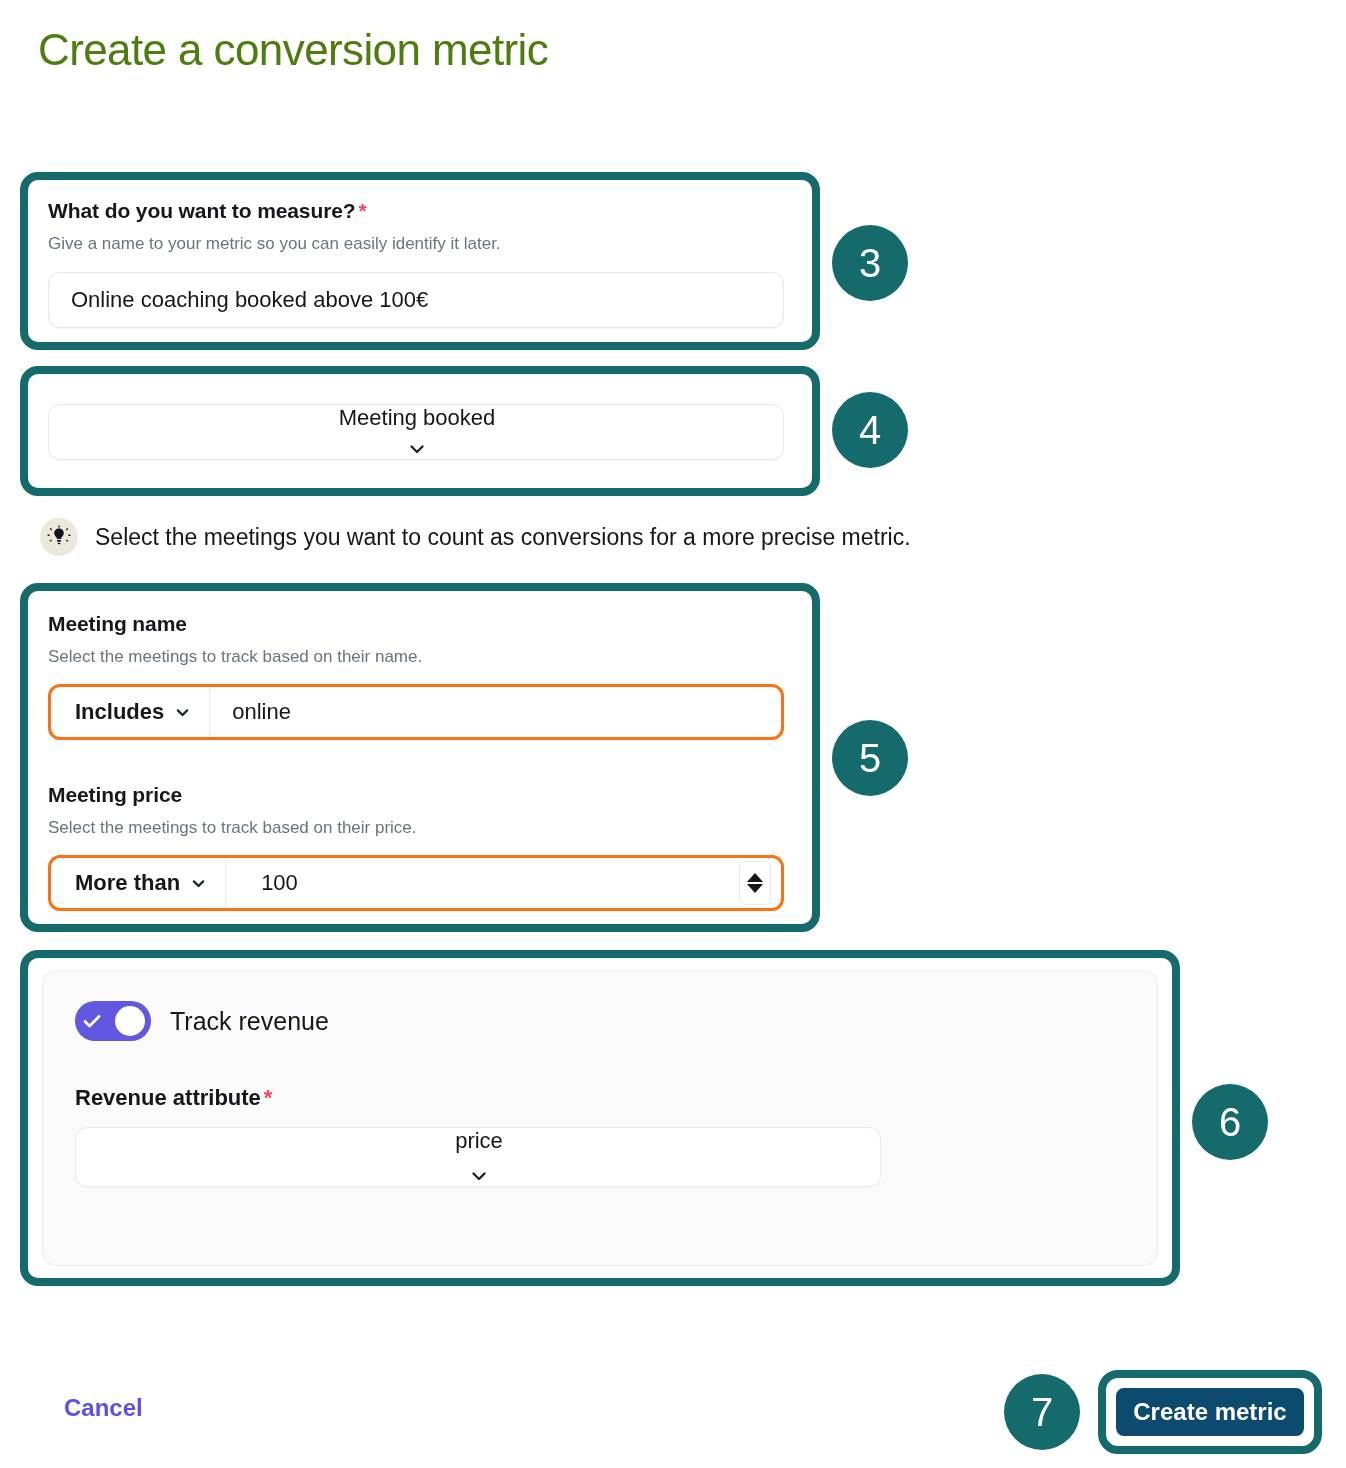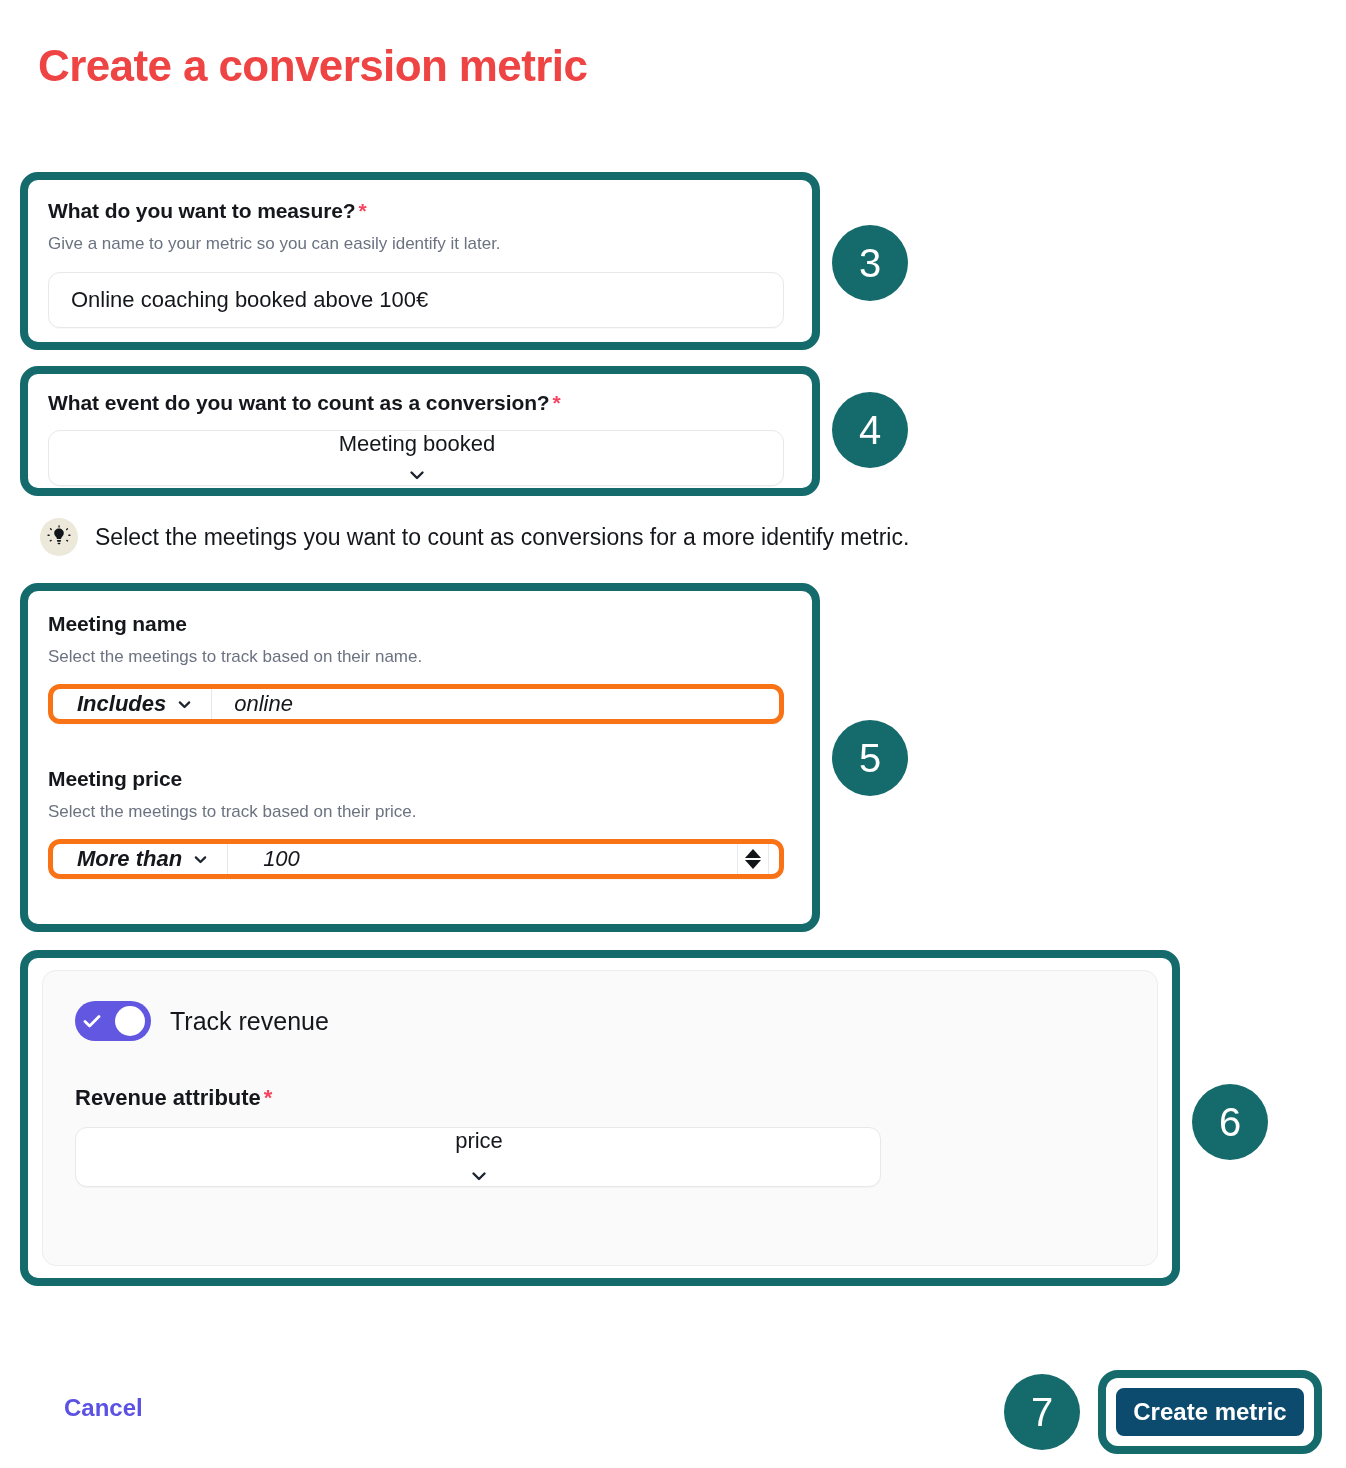--- a/index.html
+++ b/index.html
@@ -14,25 +14,25 @@
     font-family: "Liberation Sans", sans-serif;
     color: #121826;
     -webkit-font-smoothing: antialiased;
     overflow: hidden;
   }
 
   
   .page-title {
     position: absolute;
     left: 38px;
-    top: 40px;
+    top: 24px;
     font-size: 44px;
-    font-weight: 700;
+    font-weight: 400;
     letter-spacing: -0.6px;
-    color: #ef4444;
+    color: #4d7c0f;
     line-height: 1.2;
     white-space: nowrap;
   }
 
   
   .hl {
     position: absolute;
     border: 8px solid #156b6b;
     border-radius: 18px;
     box-sizing: border-box;
@@ -108,29 +108,28 @@
     width: 20px;
     height: 20px;
     flex: none;
     color: #1c2430;
   }
   .chev svg { display: block; }
 
   
   .combo {
     box-sizing: border-box;
-    border: 5px solid #f97316;
+    border: 3px solid #f97316;
     border-radius: 12px;
     background: #ffffff;
-    height: 40px;
+    height: 56px;
     display: flex;
     align-items: stretch;
     box-shadow: 0 1px 1px rgba(16,24,40,0.03);
     overflow: hidden;
-    font-style: italic;
   }
   .combo-op {
     display: flex;
     align-items: center;
     gap: 10px;
     padding: 0 18px 0 24px;
     font-size: 22px;
     font-weight: 700;
     color: #15171c;
     border-right: 1px solid #e7e8ec;
@@ -291,23 +290,20 @@
       <span>What do you want to measure?</span><span class="req">*</span>
     </div>
     <div class="field-help">Give a name to your metric so you can easily identify it later.</div>
     <div class="text-input" style="margin-top:16px; width:736px;" placeholder="Give a name to your metric">Online coaching booked above 100€</div>
   </div>
 </div>
 <div class="badge" style="left:832px; top:225px;">3</div>
 
 <div class="hl" style="left:20px; top:366px; width:800px; height:130px;">
   <div style="position:absolute; left:20px; top:16px; right:20px;">
-    <div class="field-label">
-      <span>What event do you want to count as a conversion?</span><span class="req">*</span>
-    </div>
     <div class="select-input" style="margin-top:14px; width:736px;">
       <span>Meeting booked</span>
       <span class="chev">
         <svg viewBox="0 0 20 20" fill="none">
             <path d="M4.5 7.5 L10 13 L15.5 7.5" stroke="currentColor" stroke-width="2.4" stroke-linecap="round" stroke-linejoin="round"></path>
           </svg>
       </span>
     </div>
   </div>
 </div>
@@ -321,21 +317,21 @@
       <rect x="10.6" y="17.7" width="2.8" height="1.6" rx="0.8" fill="#111418"></rect>
       <rect x="11.4" y="0.3" width="1.3" height="2.4" rx="0.6" fill="#111418"></rect>
       <rect x="3.3" y="3.0" width="1.3" height="2.4" rx="0.6" fill="#111418" transform="rotate(-42 3.9 4.2)"></rect>
       <rect x="19.4" y="3.0" width="1.3" height="2.4" rx="0.6" fill="#111418" transform="rotate(42 20.0 4.2)"></rect>
       <rect x="0.4" y="9.6" width="2.4" height="1.3" rx="0.6" fill="#111418"></rect>
       <rect x="21.2" y="9.6" width="2.4" height="1.3" rx="0.6" fill="#111418"></rect>
       <rect x="2.6" y="15.0" width="2.3" height="1.3" rx="0.6" fill="#111418" transform="rotate(-33 3.7 15.6)"></rect>
       <rect x="19.1" y="15.0" width="2.3" height="1.3" rx="0.6" fill="#111418" transform="rotate(33 20.2 15.6)"></rect>
     </svg>
   </span>
-  <span class="tip-text">Select the meetings you want to count as conversions for a more identify metric.</span>
+  <span class="tip-text">Select the meetings you want to count as conversions for a more precise metric.</span>
 </div>
 
 <div class="hl" style="left:20px; top:583px; width:800px; height:349px;">
   <div style="position:absolute; left:20px; top:20px; right:20px;">
     <div class="field-label">Meeting name</div>
     <div class="field-help">Select the meetings to track based on their name.</div>
     <div class="combo" style="margin-top:15px; width:736px;">
       <div class="combo-op">
         <span>Includes</span>
         <span class="chev">

